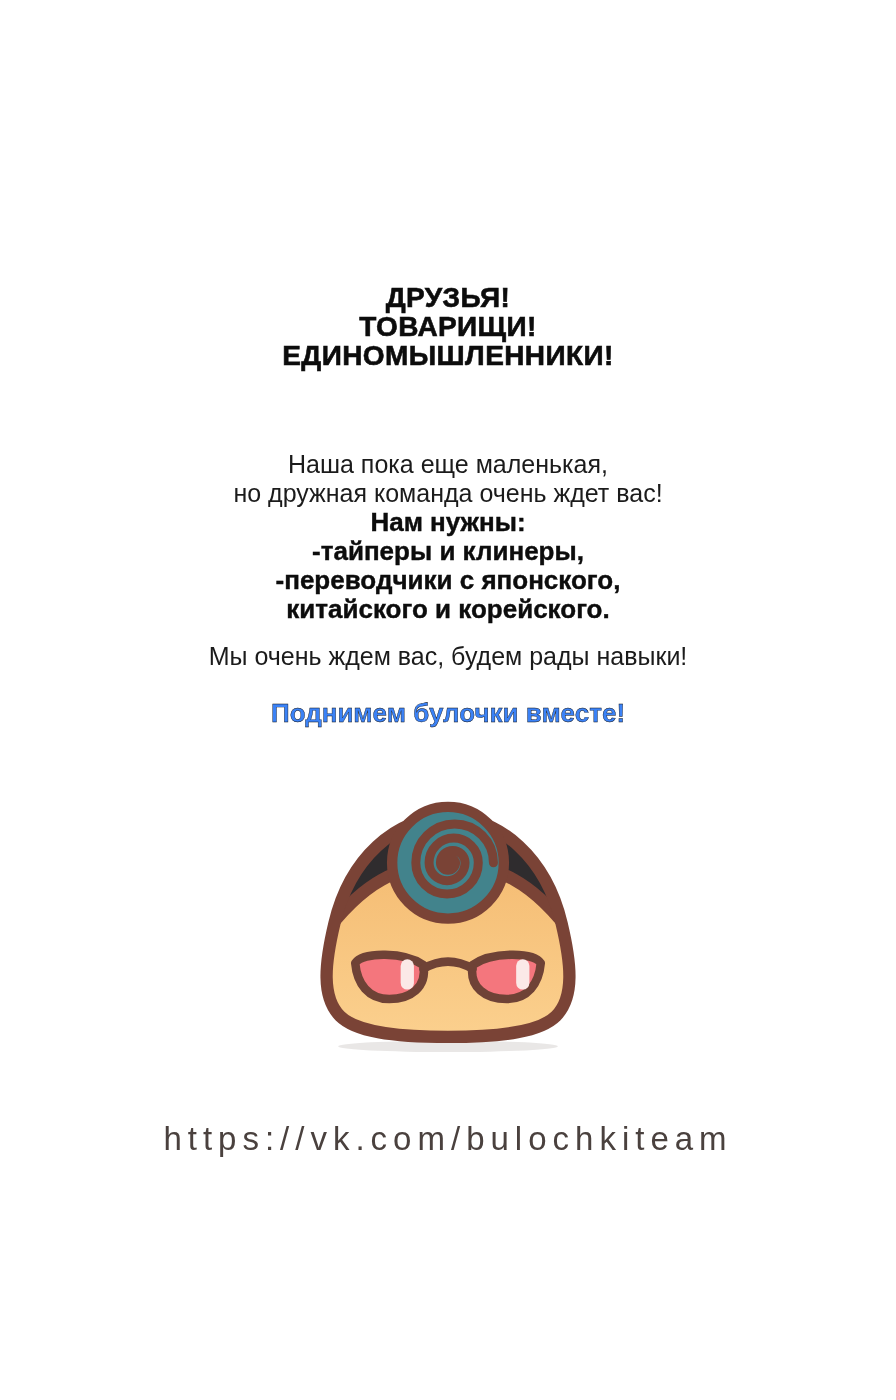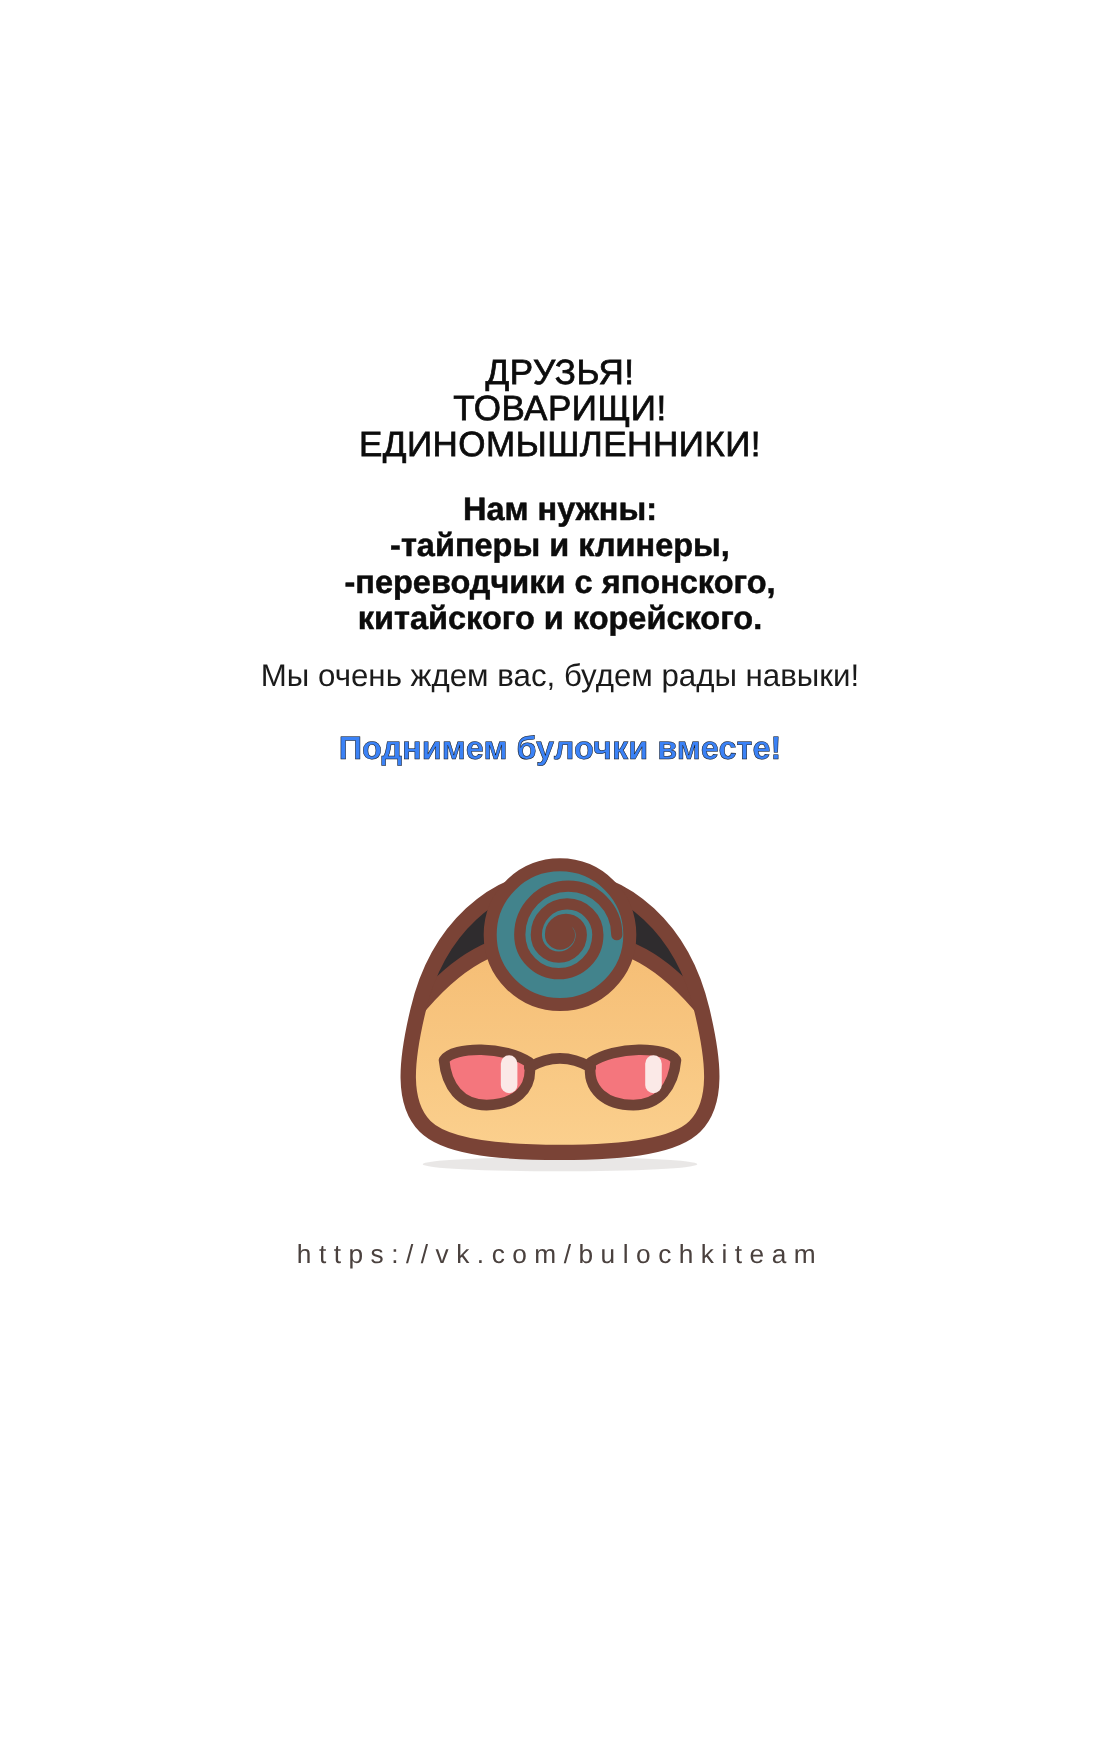--- a/index.html
+++ b/index.html
@@ -13,35 +13,34 @@
     text-align: center;
     overflow: hidden;
     box-sizing: border-box;
     padding-top: 283px;
   }
   .page * { box-sizing: border-box; }
   h1.title {
     margin: 0;
     font-size: 28px;
     line-height: 29px;
-    font-weight: normal;
+    font-weight: bold;
     letter-spacing: 0.4px;
     color: #0c0c0c;
     white-space: pre-line;
     -webkit-text-stroke: 0.6px #0c0c0c;
   }
   p { margin: 0; white-space: pre-line; }
   .intro {
     margin-top: 80px;
     font-size: 25px;
     line-height: 29px;
     color: #1b1b1b;
   }
   .needs {
-    margin-top: 23px;
     font-size: 26px;
     line-height: 29px;
     font-weight: bold;
     color: #0c0c0c;
     -webkit-text-stroke: 0.4px #0c0c0c;
   }
   .details {
     margin-top: 28px;
     font-size: 25px;
     line-height: 29px;
@@ -61,37 +60,39 @@
     color: #3b82f6;
     -webkit-text-stroke: 0.4px #0c0c0c;
   }
   .mascot {
     margin: 74px auto 0 auto;
     width: 284px;
     height: 254px;
   }
   .mascot svg { display: block; width: 100%; height: 100%; overflow: visible; }
   .url {
-    margin-top: 48px;
-    font-size: 21px;
+    margin-top: 68px;
+    font-size: 33px;
     line-height: 30px;
     font-weight: 300;
     letter-spacing: 6px;
     color: #4a413e;
   }
 </style>
 </head>
 <body>
 
 <div class="page">
 
   <h1 class="title">ДРУЗЬЯ!
 ТОВАРИЩИ!
 ЕДИНОМЫШЛЕННИКИ!</h1>
 
+  <p class="intro">Наша пока еще маленькая,
+но дружная команда очень ждет вас!</p>
 
   <p class="needs">Нам нужны:
 -тайперы и клинеры,
 -переводчики с японского,
 китайского и корейского.</p>
 
 
   <p class="welcome">Мы очень ждем вас, будем рады навыки!</p>
 
   <p class="slogan">Поднимем булочки вместе!</p>

